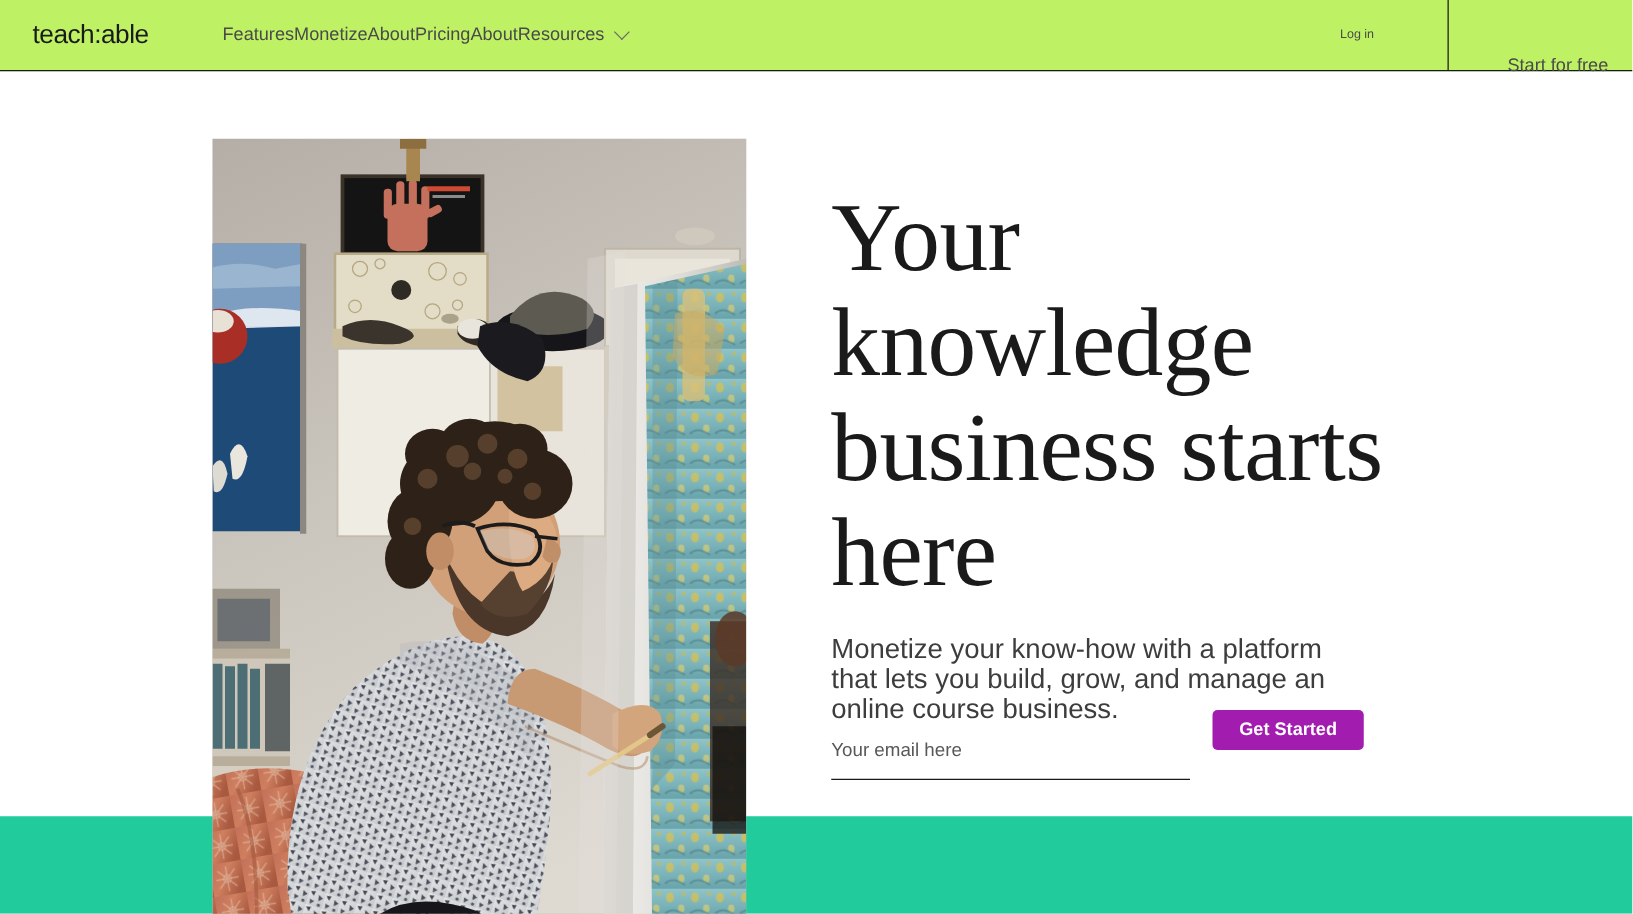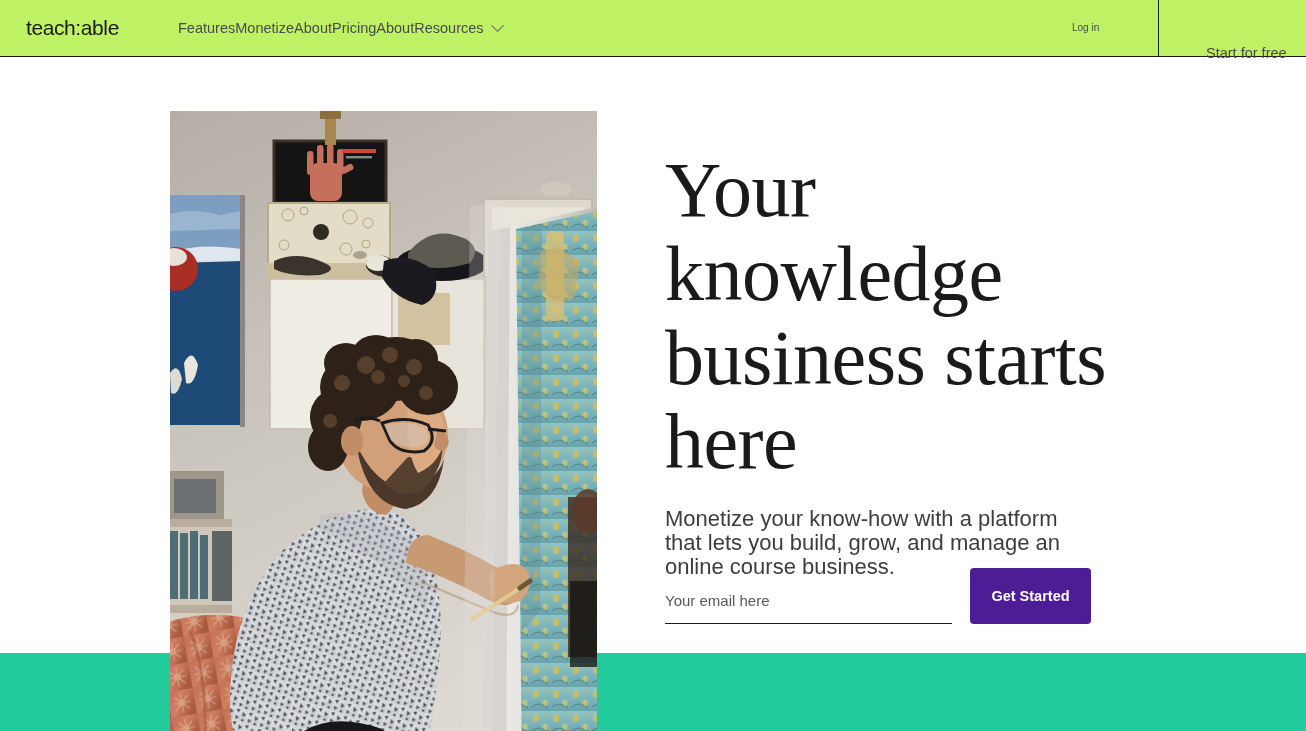--- a/index.html
+++ b/index.html
@@ -100,22 +100,22 @@
     width:287px; height:39px;
     border:none; border-bottom:1.5px solid #1a1a1a;
     background:transparent;
     font-family:"Liberation Sans", sans-serif;
     font-size:15px; color:#1a1a1a;
     outline:none; padding:0 0 8px 0;
   }
   .email-field::placeholder { color:#585858; }
   .btn-start {
     position:absolute; left:305px; top:-17px;
-    width:121px; height:56px;
-    background:#4c1d95; color:#fff;
+    width:121px; height:32px;
+    background:#a21caf; color:#fff;
     border:none; border-radius:4px;
     font-family:"Liberation Sans", sans-serif;
     font-size:14.5px; font-weight:700;
     cursor:pointer;
   }
 </style>
 </head>
 <body>
 
 <div class="page">

